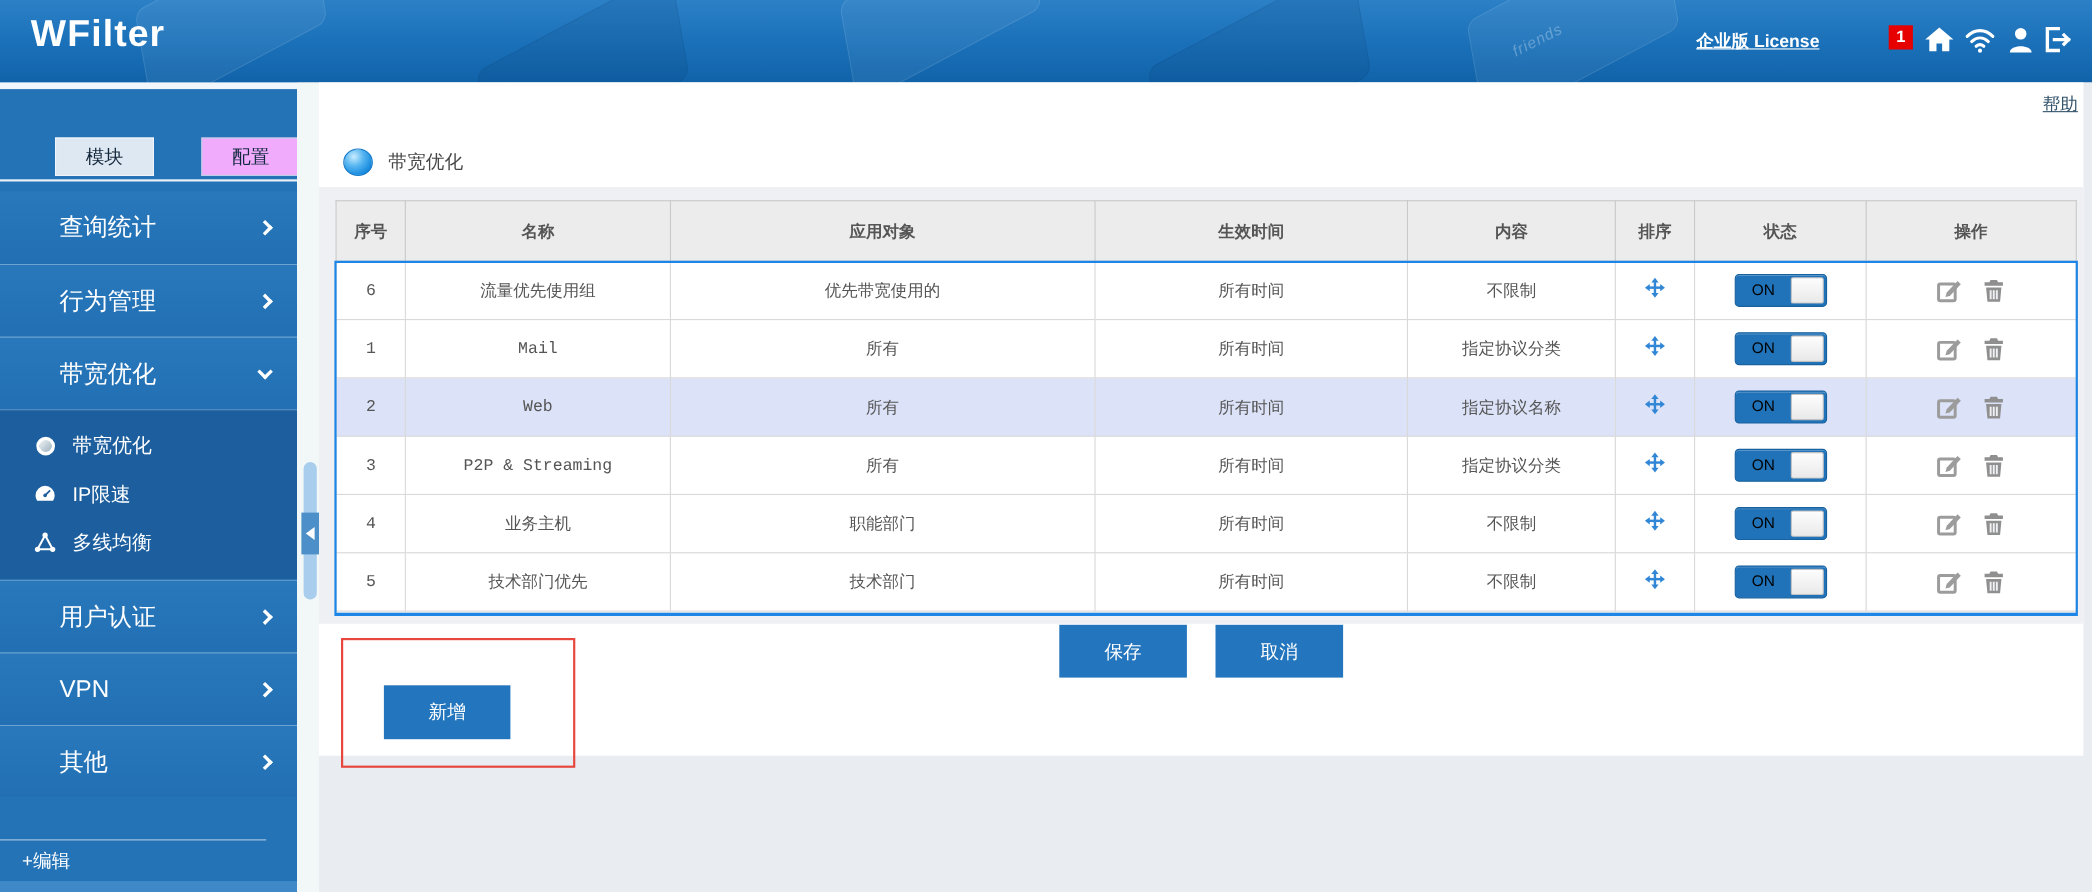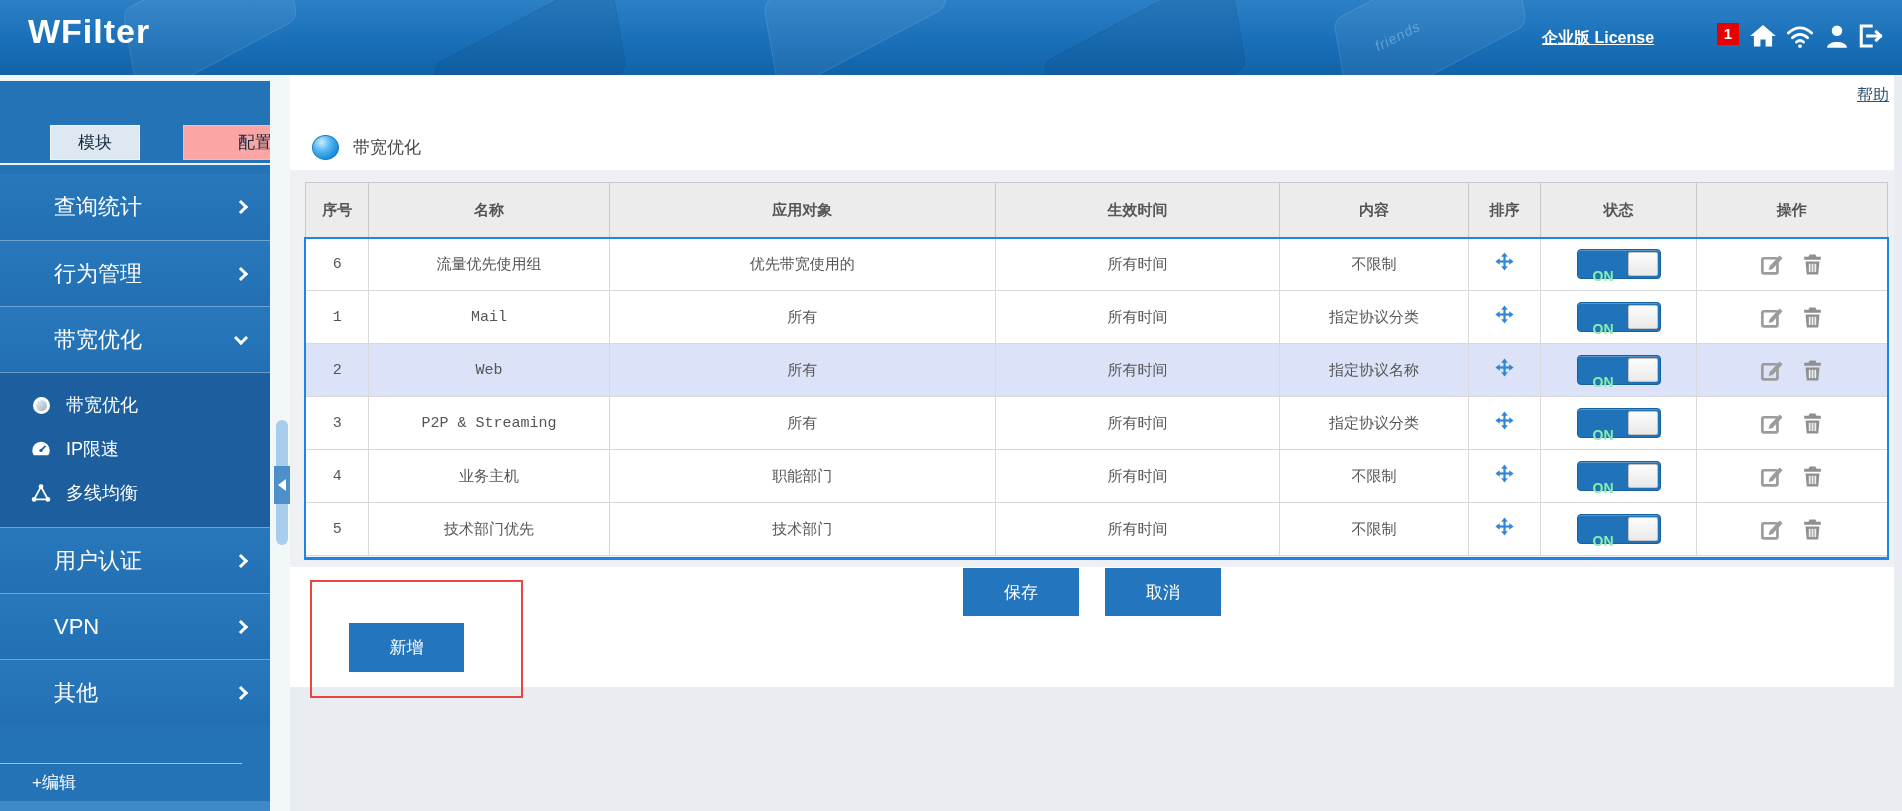--- a/index.html
+++ b/index.html
@@ -21,42 +21,42 @@
     color:#fff; font-size:15px; font-weight:bold; text-align:center; line-height:22px; cursor:pointer; }
   .hicon { position:absolute; top:22px; width:28px; height:28px; cursor:pointer; }
   .hicon svg { width:100%; height:100%; display:block; }
 
   
   .sidebar { position:absolute; left:0; top:75px; width:270px; height:736px; background:#2473b6; }
   .sidebar-topline { position:absolute; left:0; top:0; width:270px; height:6px; background:#f2f7fb; }
   .tabs { position:absolute; left:9px; top:50px; height:35px; display:flex; }
   .tab { width:90px; height:35px; line-height:33px; text-align:center; font-size:17px; cursor:pointer;margin-left:41px; }
   .tab.active { background:#dde8f3; color:#14273a; border:1px solid #f0f5fa; margin-right:2px; }
-  .tab.inactive { background:#fca5a5; color:#122a3f; border:1px solid #b9cfe4;text-align:right; }
+  .tab.inactive { background:#f0abfc; color:#122a3f; border:1px solid #b9cfe4; }
   .tabs-underline { position:absolute; left:0; top:88px; width:270px; height:2px; background:rgba(255,255,255,0.9); }
 
   .menu { position:absolute; left:0; top:99px; width:270px; }
   .menu-item { position:relative; height:66px; line-height:66px; padding-left:54px; color:#fff;
     font-size:22px; cursor:pointer; border-top:1px solid rgba(170,205,233,0.55);
     background:linear-gradient(180deg,#2978bc, #2270b3); }
   .menu-item:first-child { border-top:none; }
   .chev { position:absolute; right:24px; top:50%; width:10px; height:10px;
     border-right:3px solid #fff; border-bottom:3px solid #fff; }
   .chev.right { transform:translateY(-50%) rotate(-45deg); }
   .chev.down  { transform:translateY(-70%) rotate(45deg); }
 
   .submenu { background:#1d5f9e; padding:10px 0 12px 0; border-top:1px solid rgba(170,205,233,0.55); }
   .submenu-item { position:relative; height:44px; display:flex; align-items:center; padding-left:30px;
     color:#fff; font-size:18px; cursor:pointer; }
   .smicon { width:22px; height:22px; margin-right:14px; display:inline-flex; align-items:center; justify-content:center; }
   .sphere-white { width:17px; height:17px; border-radius:50%; border:3px solid #fff;
     background:linear-gradient(135deg,#eef3f6, #9db0be); }
 
   .sidebar-edit { position:absolute; left:0; top:688px; width:242px; height:38px; line-height:38px;
-    padding-left:32px; color:#fff; font-size:17px; border-top:1px solid rgba(255,255,255,0.55); cursor:pointer; }
+    padding-left:20px; color:#fff; font-size:17px; border-top:1px solid rgba(255,255,255,0.55); cursor:pointer; }
   .sidebar-bottom { position:absolute; left:0; top:726px; width:270px; height:10px; background:#4089c9; }
 
   
   .gap-strip { position:absolute; left:270px; top:75px; width:20px; height:736px; background:#f2f8f8; }
   .collapse-bar { position:absolute; left:276px; top:420px; width:12px; height:125px;
     background:#a9cdec; border-radius:6px; cursor:pointer; }
   .collapse-tab { position:absolute; left:274px; top:466px; width:16px; height:38px; background:#4d8fc9;
     display:flex; align-items:center; justify-content:center; cursor:pointer; }
   .tri-left { width:0; height:0; border-top:6px solid transparent; border-bottom:6px solid transparent;
     border-right:8px solid #fff; }
@@ -82,21 +82,21 @@
   tbody tr.hl td { background:#dce3f8; }
   .blue-frame { position:absolute; left:14px; top:67px; width:1585px; height:323px;
     border:2px solid #1c85e5; border-bottom-width:3px; pointer-events:none; }
 
   .move-icon { display:inline-block; width:19px; height:19px; cursor:move; }
   .move-icon svg { width:100%; height:100%; display:block; }
 
   .toggle { position:relative; width:84px; height:30px; margin:0 auto; background:#2173b9;
     border:1px solid #18619f; border-radius:4px; cursor:pointer;
     box-shadow:inset 0 1px 0 rgba(255,255,255,.25); }
-  .toggle .on { position:absolute; left:15px; top:18px; color:#86efac; font-size:14px; font-weight:bold;
+  .toggle .on { position:absolute; left:15px; top:5px; color:#000000; font-size:14px; font-weight:normal;
     font-family:"Liberation Sans",sans-serif; }
   .toggle .knob { position:absolute; right:2px; top:2px; width:30px; height:24px;
     background:linear-gradient(#fdfdfd,#e9e9e9); border:1px solid #c2c2c2; border-radius:2px; }
 
   .op-icon { display:inline-block; width:25px; height:25px; margin:0 8px; cursor:pointer; vertical-align:middle; }
   .op-icon svg { width:100%; height:100%; display:block; }
 
   .actions { position:absolute; left:0; top:493px; width:1604px; display:flex; justify-content:center; gap:26px; }
   .btn { width:116px; height:48px; background:#2376bd; color:#fff; font-size:17px; border:none;
     cursor:pointer; font-family:"Liberation Sans",sans-serif; }

